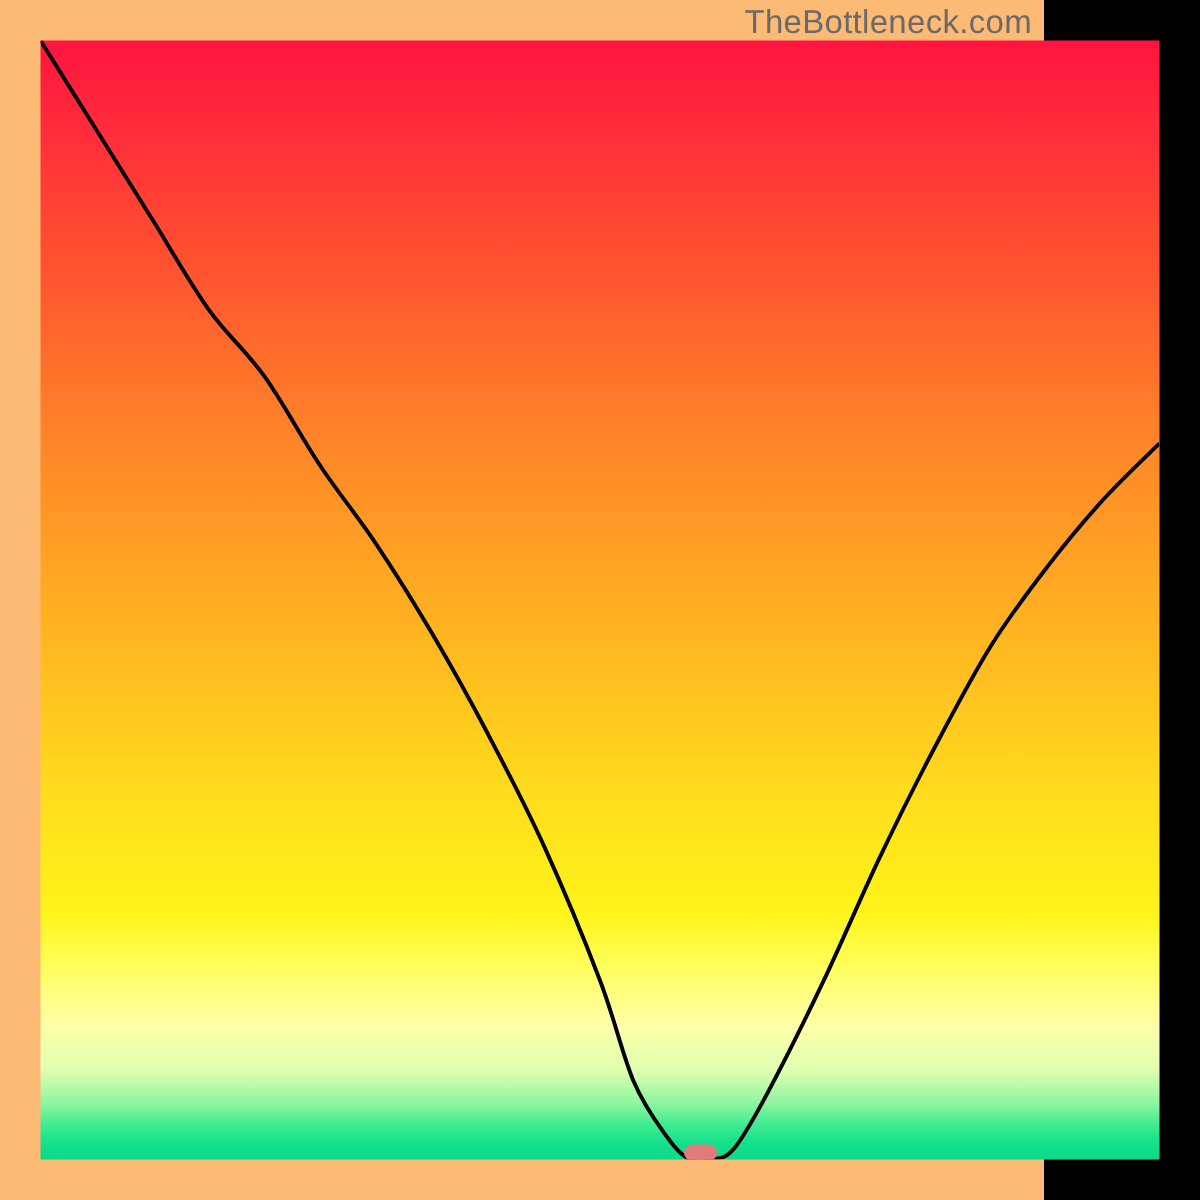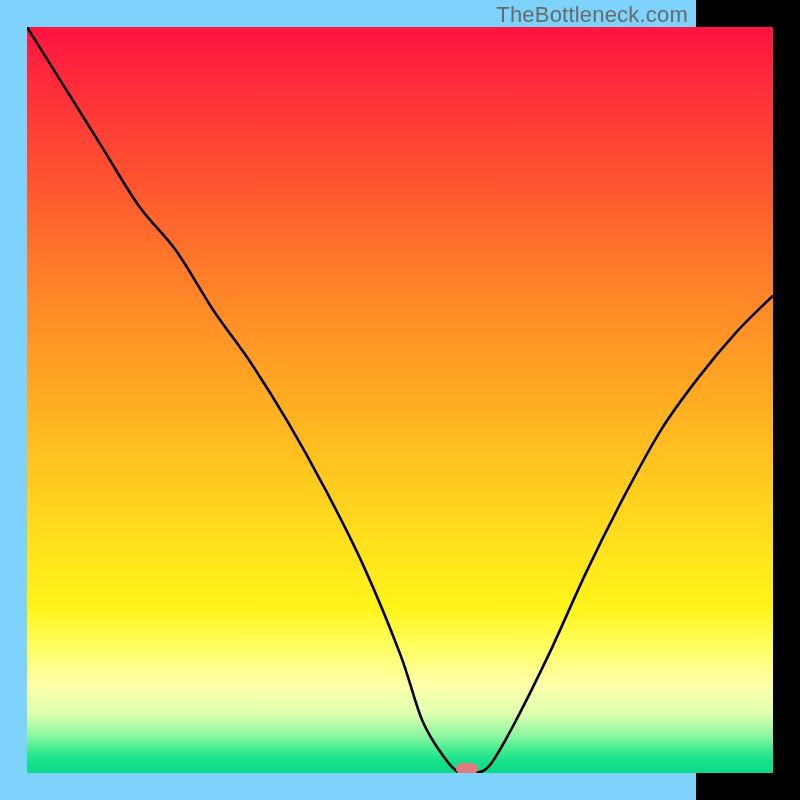--- a/index.html
+++ b/index.html
@@ -8,21 +8,21 @@
     width: 800px;
     height: 800px;
     background: #000;
     overflow: hidden;
     font-family: Arial, Helvetica, sans-serif;
   }
   .frame {
     position: relative;
     width: 696px;
     height: 800px;
-    background: #7dd3fc;
+    background: #fdba74;
   }
   .watermark {
     position: absolute;
     top: 2px;
     right: 8px;
     color: #6a6a6a;
     font-size: 22px;
     letter-spacing: 0.2px;
     z-index: 10;
   }

